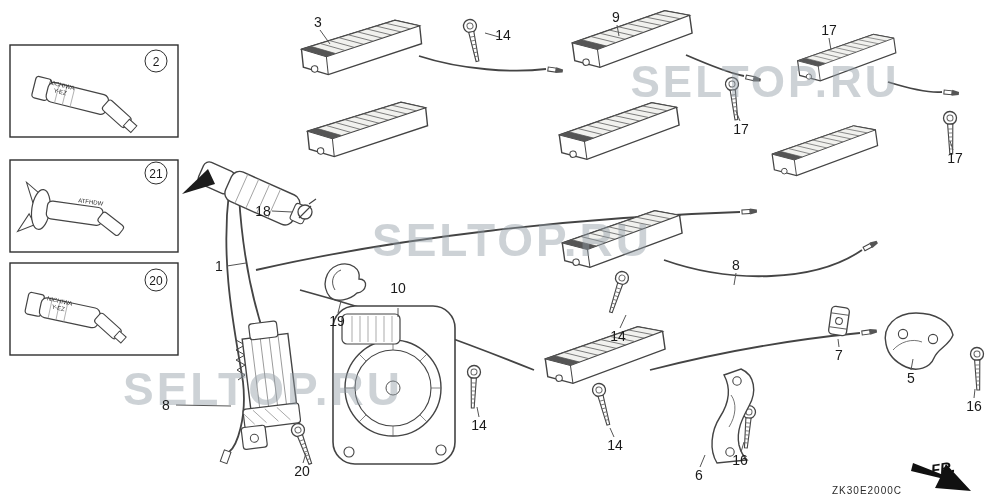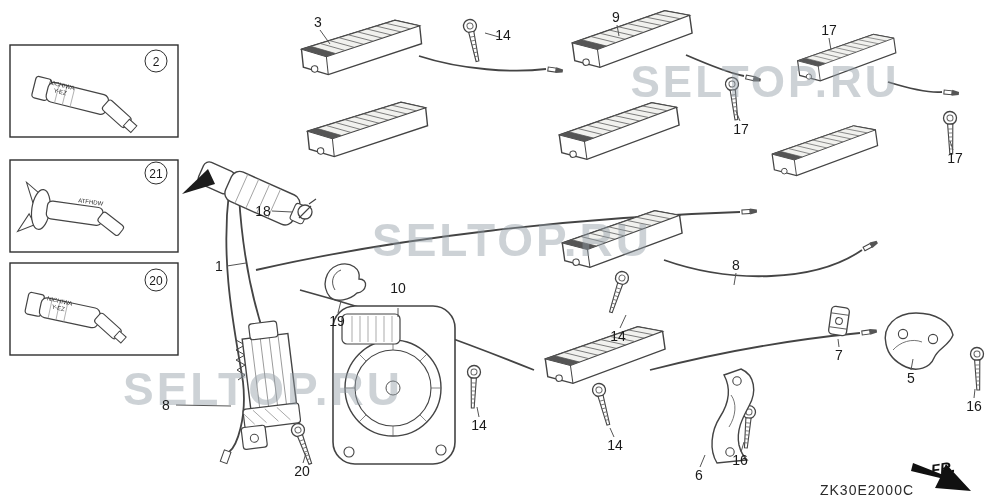--- a/index.html
+++ b/index.html
@@ -9,21 +9,21 @@
   .plabel{position:absolute;transform:translate(-50%,-50%);font-size:14px;color:#1a1a1a;
           font-family:"Liberation Sans",sans-serif;}
   .circnum{position:absolute;width:23px;height:23px;border:1.6px solid #2e2e2e;border-radius:50%;
            background:#fff;display:flex;align-items:center;justify-content:center;
            font-size:12px;color:#1a1a1a;transform:translate(-50%,-50%);box-sizing:border-box;}
   .watermark{position:absolute;transform:translate(-50%,-50%);
              font-family:Liberation Sans, sans-serif;font-weight:bold;letter-spacing:3px;
              color:rgba(145,155,165,0.45);white-space:nowrap;pointer-events:none;}
   .tinytext{position:absolute;font-size:6px;line-height:1.15;color:#2a2a2a;white-space:pre-line;
             text-align:center;font-family:"Liberation Sans",sans-serif;}
-  .codetext{position:absolute;transform:translate(-50%,-50%);font-size:14px;letter-spacing:1px;
+  .codetext{position:absolute;transform:translate(-50%,-50%);font-size:10px;letter-spacing:1px;
             color:#2a2a2a;}
   .frtext{position:absolute;transform:translate(-50%,-50%) rotate(-8deg);font-size:15px;
           font-style:italic;font-weight:bold;color:#111;}
 </style>
 </head>
 <body>
 
 <div id="stage">
 
   <svg id="art" width="1000" height="499" viewBox="0 0 1000 499">

